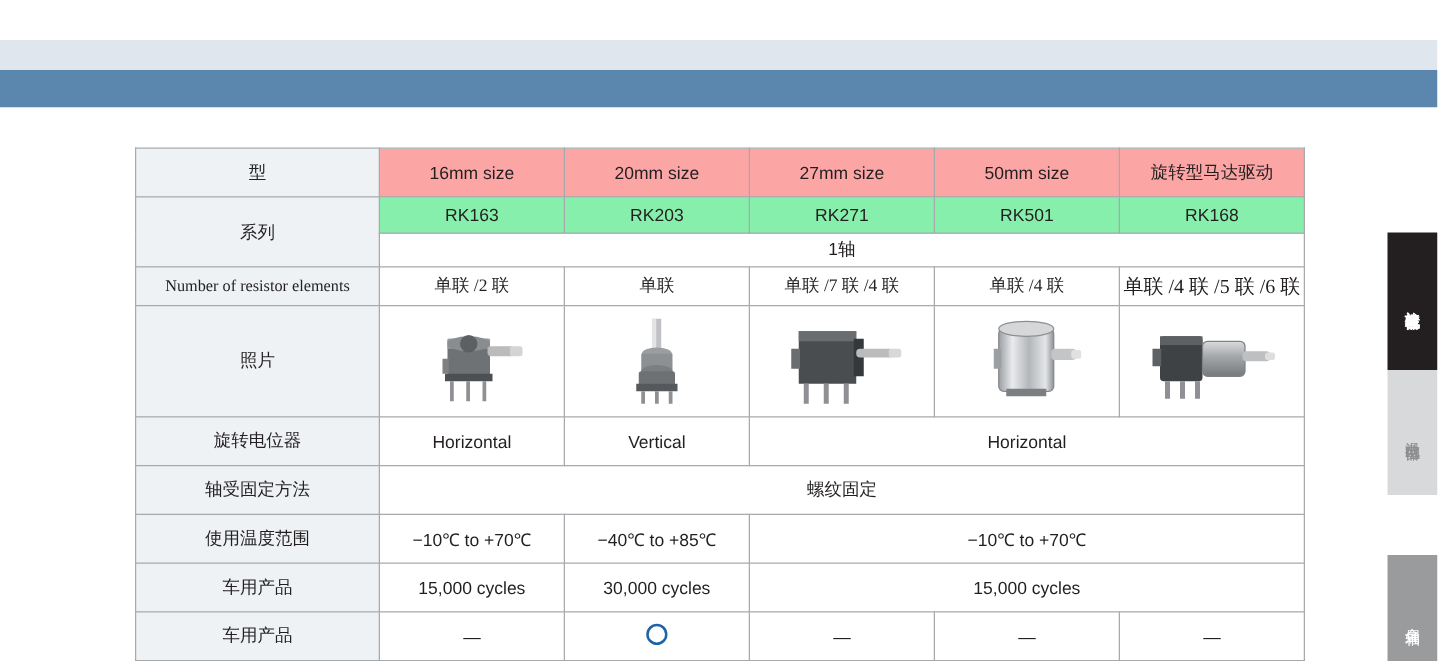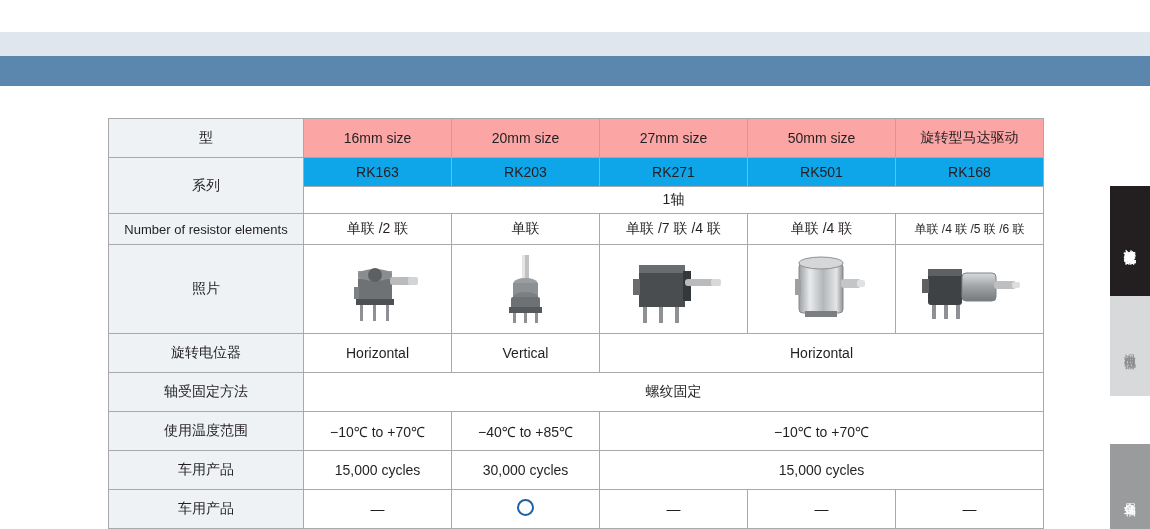--- a/index.html
+++ b/index.html
@@ -108,33 +108,34 @@
   }
   .rowhead.small {
     font-size: 13px;
   }
   .col-head {
     background: #fca5a5;
     height: 30px;
     font-size: 17px;
   }
   .series-name {
-    background: #0ea5e9;
+    background: #86efac;
     height: 28px;
     font-size: 15px;
     font-weight: bold;
   }
   .axis-row td {
     height: 26px;
     font-size: 13px;
     margin-top: 44px;
   }
   .count-row td {
     height: 30px;
     font-size: 13px;
+    font-family: Liberation Serif, serif;
   }
   .photo-row td {
     height: 88px;
   }
   .dir-row td { height: 38px; font-size: 14px; }
   .fix-row td { height: 38px; font-size: 14px; }
   .temp-row td { height: 38px; font-size: 14px; }
   .life-row td { height: 38px; font-size: 14px; }
   .auto-row td { height: 38px; font-size: 14px; }
   .cycle-row td { height: 36px; }
@@ -210,21 +211,21 @@
       <tr class="axis-row">
         <td colspan="5">1轴</td>
       </tr>
 
       <tr class="count-row">
         <td class="rowhead small">Number of resistor elements</td>
         <td>单联 /2 联</td>
         <td>单联</td>
         <td>单联 /7 联 /4 联</td>
         <td>单联 /4 联</td>
-        <td style="font-size:12px">单联 /4 联 /5 联 /6 联</td>
+        <td style="font-size:16px">单联 /4 联 /5 联 /6 联</td>
       </tr>
 
       <tr class="photo-row">
         <td class="rowhead">照片</td>
 
         <td>
           <div class="photo-box">
             <svg width="96" height="80" viewBox="0 0 96 80">
               <g>
                 <rect x="28" y="22" width="34" height="30" rx="2" fill="#6f7275"></rect>

